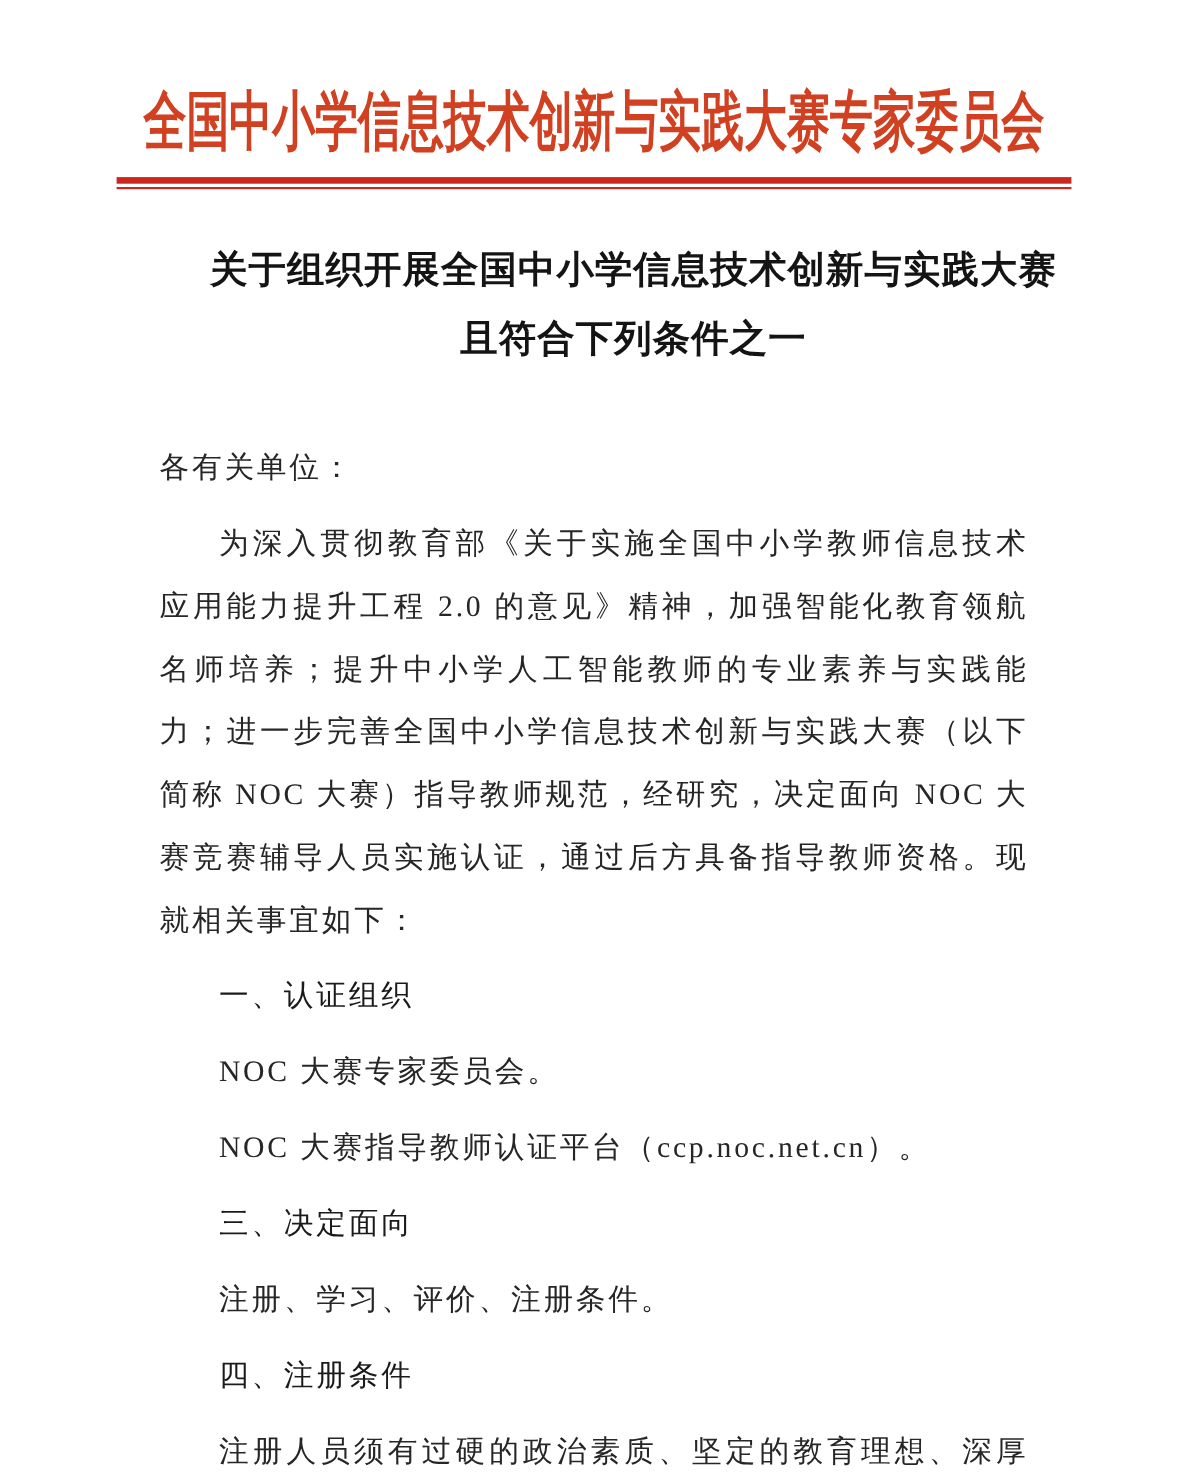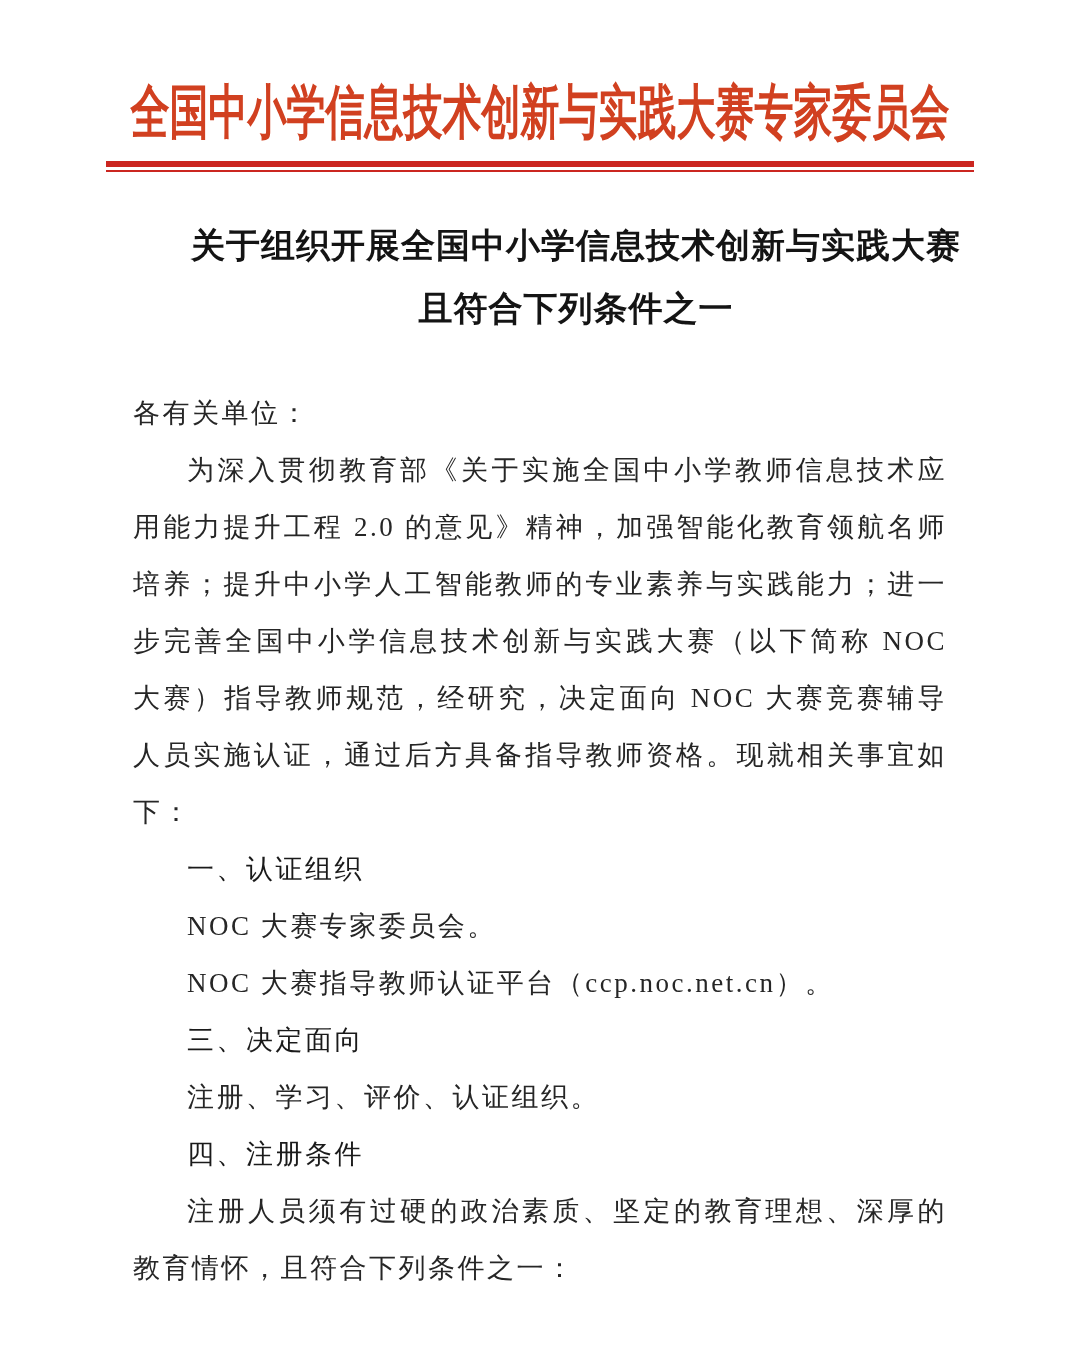--- a/index.html
+++ b/index.html
@@ -69,21 +69,21 @@
     position: absolute;
     top: 385px;
     left: 133px;
     width: 814px;
     font-size: 27px;
     line-height: 57px;
     color: #262626;
     letter-spacing: 2.5px;
   }
   .content p {
-    margin: 0;
+    margin: 12px;
     text-align: justify;
   }
   .salutation {
     text-indent: 0;
   }
   .indent {
     text-indent: 2em;
   }
   .heading {
     font-weight: normal;
@@ -112,20 +112,20 @@
     <p class="salutation">各有关单位：</p>
 
     <p class="indent">为深入贯彻教育部《关于实施全国中小学教师信息技术应用能力提升工程 2.0 的意见》精神，加强智能化教育领航名师培养；提升中小学人工智能教师的专业素养与实践能力；进一步完善全国中小学信息技术创新与实践大赛（以下简称 NOC 大赛）指导教师规范，经研究，决定面向 NOC 大赛竞赛辅导人员实施认证，通过后方具备指导教师资格。现就相关事宜如下：</p>
 
     <p class="heading">一、认证组织</p>
     <p class="indent">NOC 大赛专家委员会。</p>
 
     <p class="indent">NOC 大赛指导教师认证平台（ccp.noc.net.cn）。</p>
 
     <p class="heading">三、决定面向</p>
-    <p class="indent">注册、学习、评价、认证组织。</p>
+    <p class="indent">注册、学习、评价、注册条件。</p>
 
     <p class="heading">四、注册条件</p>
     <p class="indent">注册人员须有过硬的政治素质、坚定的教育理想、深厚的教育情怀，且符合下列条件之一：</p>
 
   </main>
 
 </div>
 
 </body></html>

